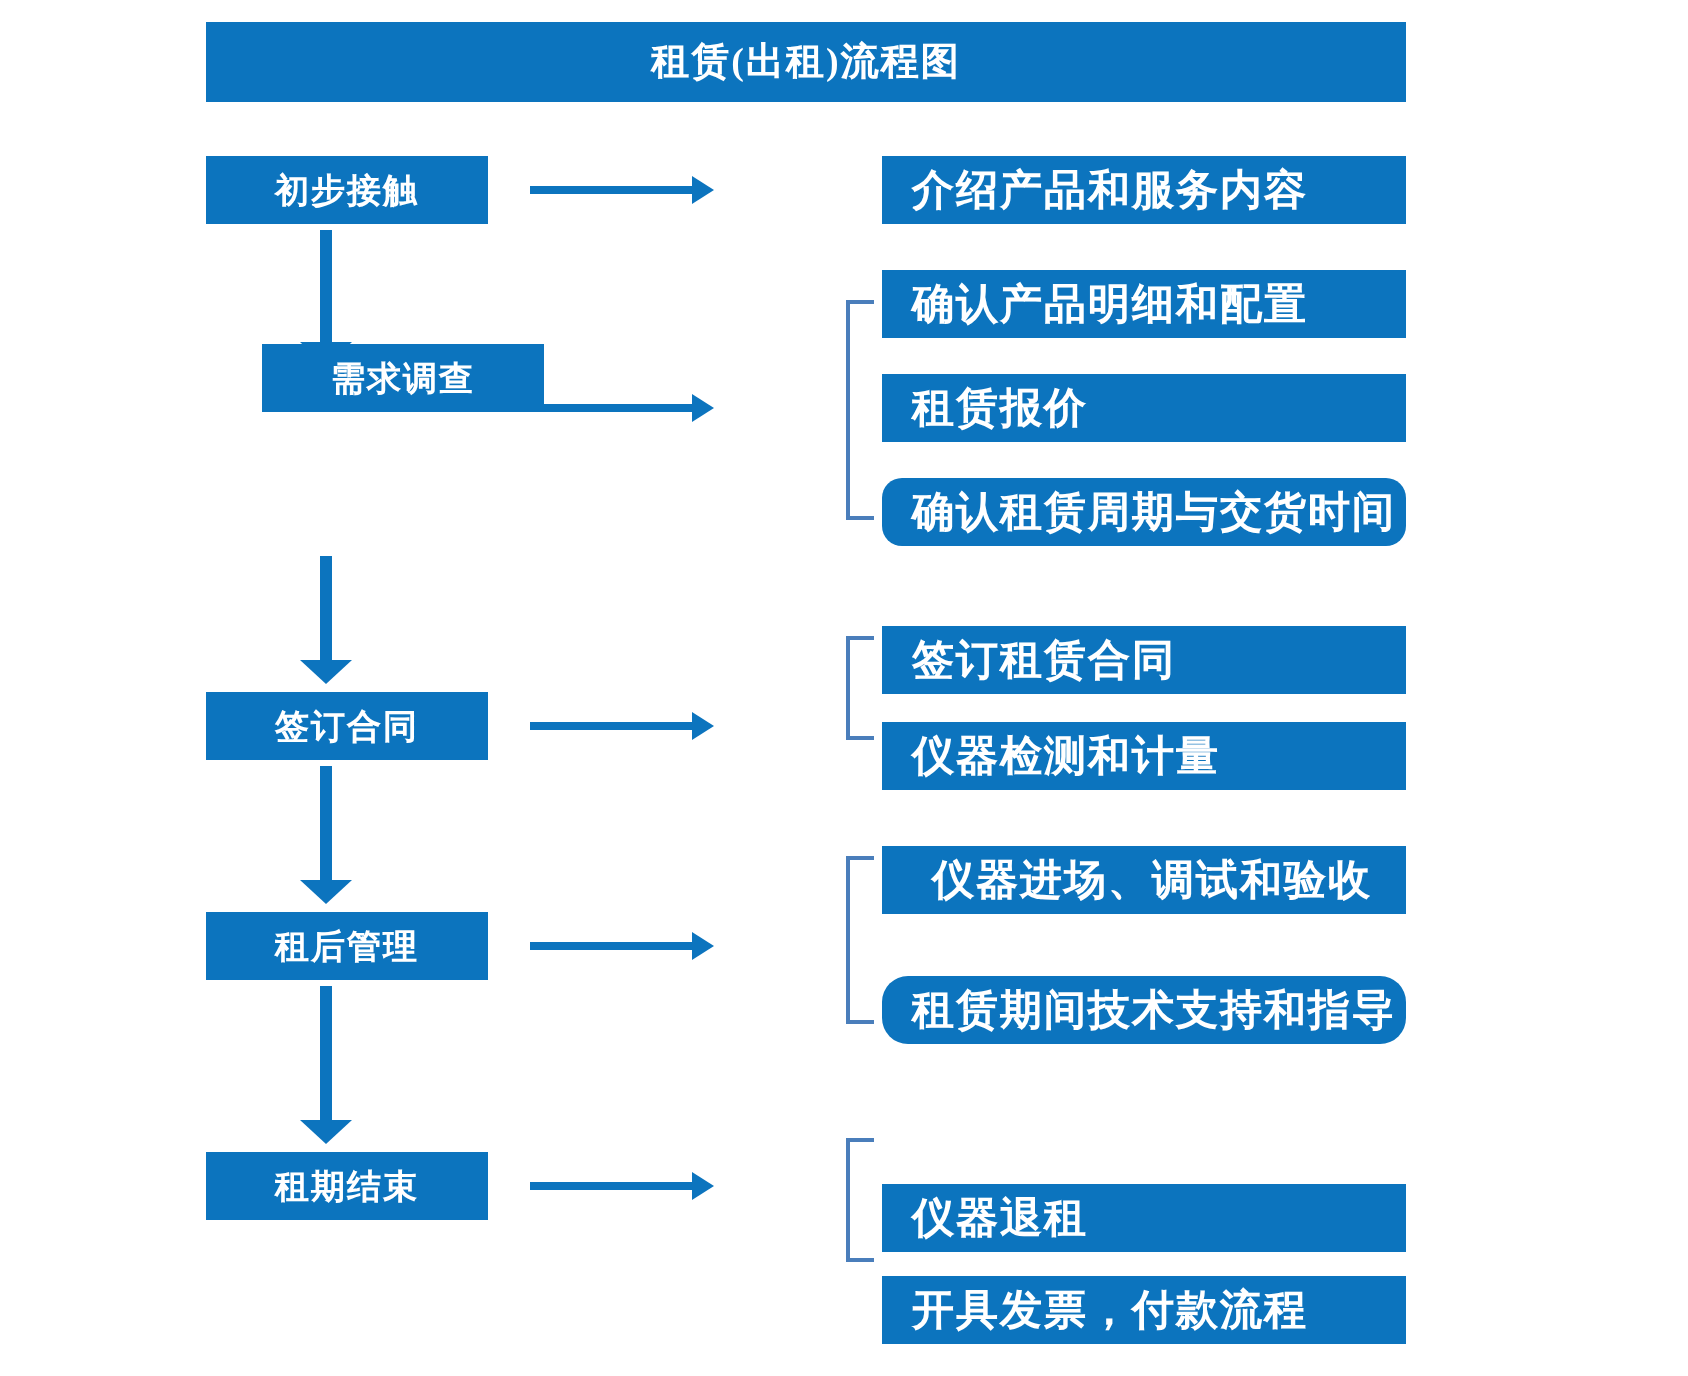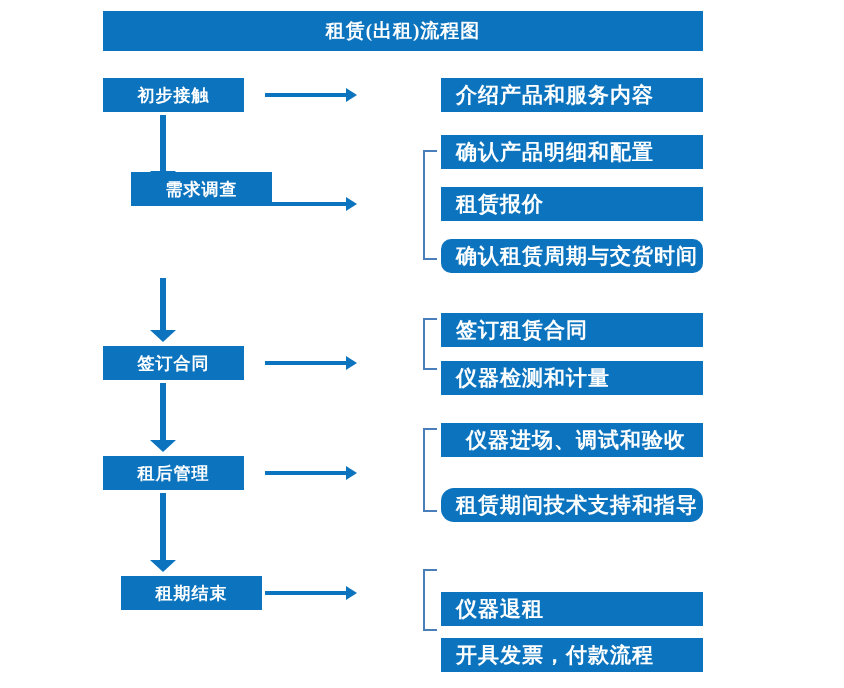--- a/index.html
+++ b/index.html
@@ -88,21 +88,21 @@
 <body style="background: rgb(255, 255, 255);">
 
 <div id="canvas">
 
   <div class="title-bar">租赁(出租)流程图</div>
 
   <div class="node stage" style="left:103px;top:78px;">初步接触</div>
   <div class="node stage" style="left:103px;top:172px;margin-left:28px;">需求调查</div>
   <div class="node stage" style="left:103px;top:346px;">签订合同</div>
   <div class="node stage" style="left:103px;top:456px;">租后管理</div>
-  <div class="node stage" style="left:121px;top:576px;">租期结束</div>
+  <div class="node stage" style="left:103px;top:576px;">租期结束</div>
 
   <div class="v-arrow" style="left:150px;top:115px;height:68px;">
     <div class="shaft"></div>
     <div class="head"></div>
   </div>
   <div class="v-arrow" style="left:150px;top:278px;height:64px;">
     <div class="shaft"></div>
     <div class="head"></div>
   </div>
   <div class="v-arrow" style="left:150px;top:383px;height:69px;">

